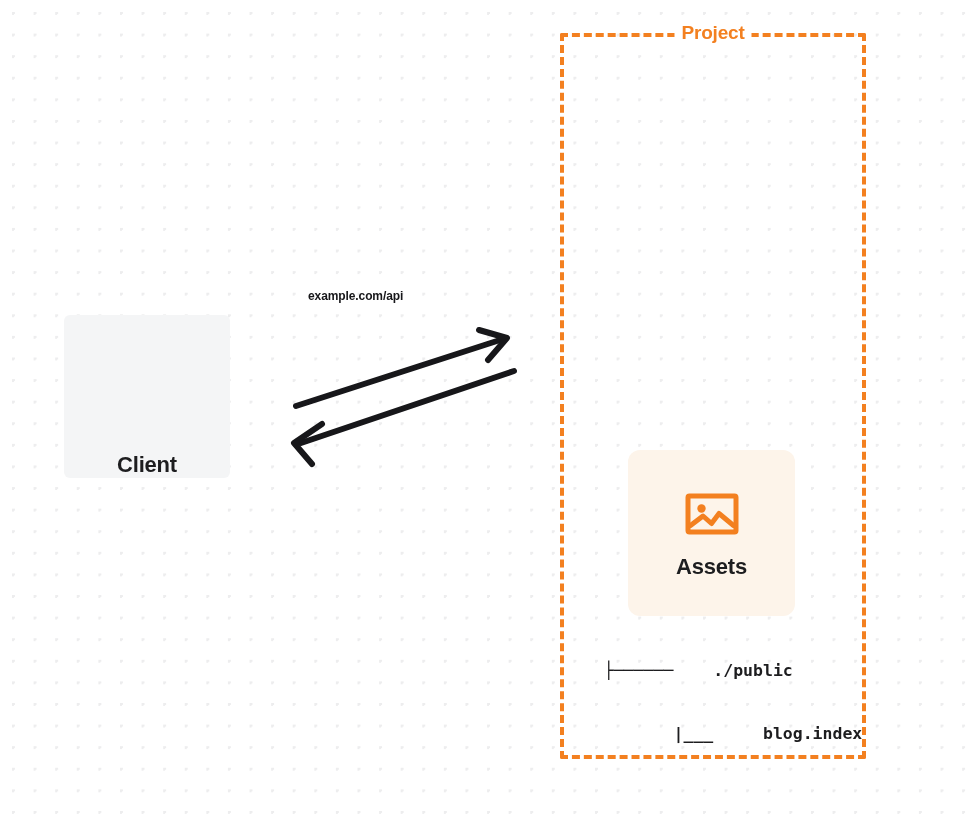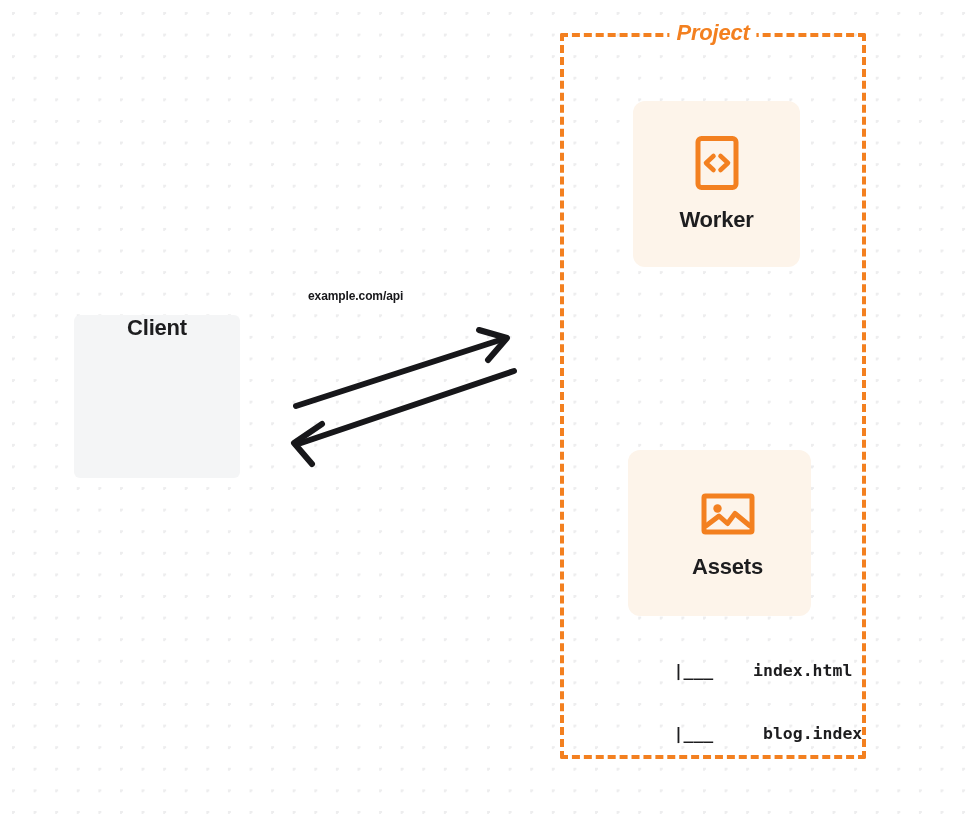--- a/index.html
+++ b/index.html
@@ -21,28 +21,28 @@
     height: 818px;
     background-color: #ffffff;
     background-image: radial-gradient(circle at 1px 1px, #ededee 1.6px, transparent 1.7px);
     background-size: 21.6px 21.6px;
     background-position: 12px 12px;
   }
 
   
   #client-box {
     position: absolute;
-    left: 74px;
+    left: 64px;
     top: 315px;
     width: 166px;
     height: 163px;
     background: #f4f5f6;
     border-radius: 6px;
     display: flex;
-    align-items: flex-start;
+    align-items: flex-end;
     justify-content: center;
   }
   #client-box .node-label {
     font-size: 22px;
     font-weight: 700;
     color: #1d1d1f;
     letter-spacing: -0.2px;
   }
 
   
@@ -76,26 +76,25 @@
     border-radius: 2px;
     box-sizing: border-box;
   }
   #project-title {
     position: absolute;
     left: 50%;
     top: -4px;
     transform: translate(-50%, -50%);
     background: #ffffff;
     padding: 0 7px;
-    font-size: 22px;
+    font-size: 19px;
     font-weight: 700;
     color: #f38020;
     white-space: nowrap;
     letter-spacing: -0.2px;
-    font-style: italic;
   }
 
   
   .service-card {
     position: absolute;
     background: #fdf4ea;
     border-radius: 12px;
     display: flex;
     flex-direction: column;
     align-items: center;
@@ -105,21 +104,20 @@
     left: 633px;
     top: 101px;
     width: 167px;
     height: 166px;
   }
   #assets-card {
     left: 628px;
     top: 450px;
     width: 167px;
     height: 166px;
-    padding-left: 16px;
   }
   .service-card .card-icon {
     width: 56px;
     height: 56px;
     display: block;
     margin-bottom: 12px;
   }
   #worker-card .card-icon { margin-bottom: 16px; }
   .service-card .node-label {
     font-size: 22px;
@@ -166,37 +164,29 @@
       <polyline points="322,424 294,443 312,464" fill="none" stroke="#17171a" stroke-width="6" stroke-linecap="round" stroke-linejoin="round"></polyline>
     </g>
   </svg>
 
   <div id="arrow-label">example.com/api</div>
 
   <div id="project-container">
     <span id="project-title">Project</span>
   </div>
 
-  <div id="worker-card" class="service-card">
-    <svg class="card-icon" viewBox="0 0 56 56" xmlns="http://www.w3.org/2000/svg">
-      <rect x="9" y="3.5" width="38" height="49" rx="3.5" ry="3.5" fill="none" stroke="#f38020" stroke-width="5"></rect>
-      <polyline points="24.5,21 17,28 24.5,35" fill="none" stroke="#f38020" stroke-width="4.6" stroke-linecap="round" stroke-linejoin="round"></polyline>
-      <polyline points="31.5,21 39,28 31.5,35" fill="none" stroke="#f38020" stroke-width="4.6" stroke-linecap="round" stroke-linejoin="round"></polyline>
-    </svg>
-    <span class="node-label">Worker</span>
-  </div>
 
   <div id="assets-card" class="service-card">
     <svg class="card-icon" viewBox="0 0 56 56" xmlns="http://www.w3.org/2000/svg">
       <rect x="4" y="10" width="48" height="36" rx="1.5" ry="1.5" fill="none" stroke="#f38020" stroke-width="5"></rect>
       <circle cx="17.5" cy="22.5" r="4.2" fill="#f38020"></circle>
       <polyline points="6.5,39.5 19,30 27.5,37.5 35,27.5 49.5,39.5" fill="none" stroke="#f38020" stroke-width="5" stroke-linecap="round" stroke-linejoin="round"></polyline>
     </svg>
     <span class="node-label">Assets</span>
   </div>
 
   <div id="file-tree">
-    <span class="tree-row">       |___    index.html</span>
+    <span class="tree-row">├──────    ./public</span>
     <span class="tree-row">       |___     blog.index</span>
     
   </div>
 
 </div>
 
 </body></html>

